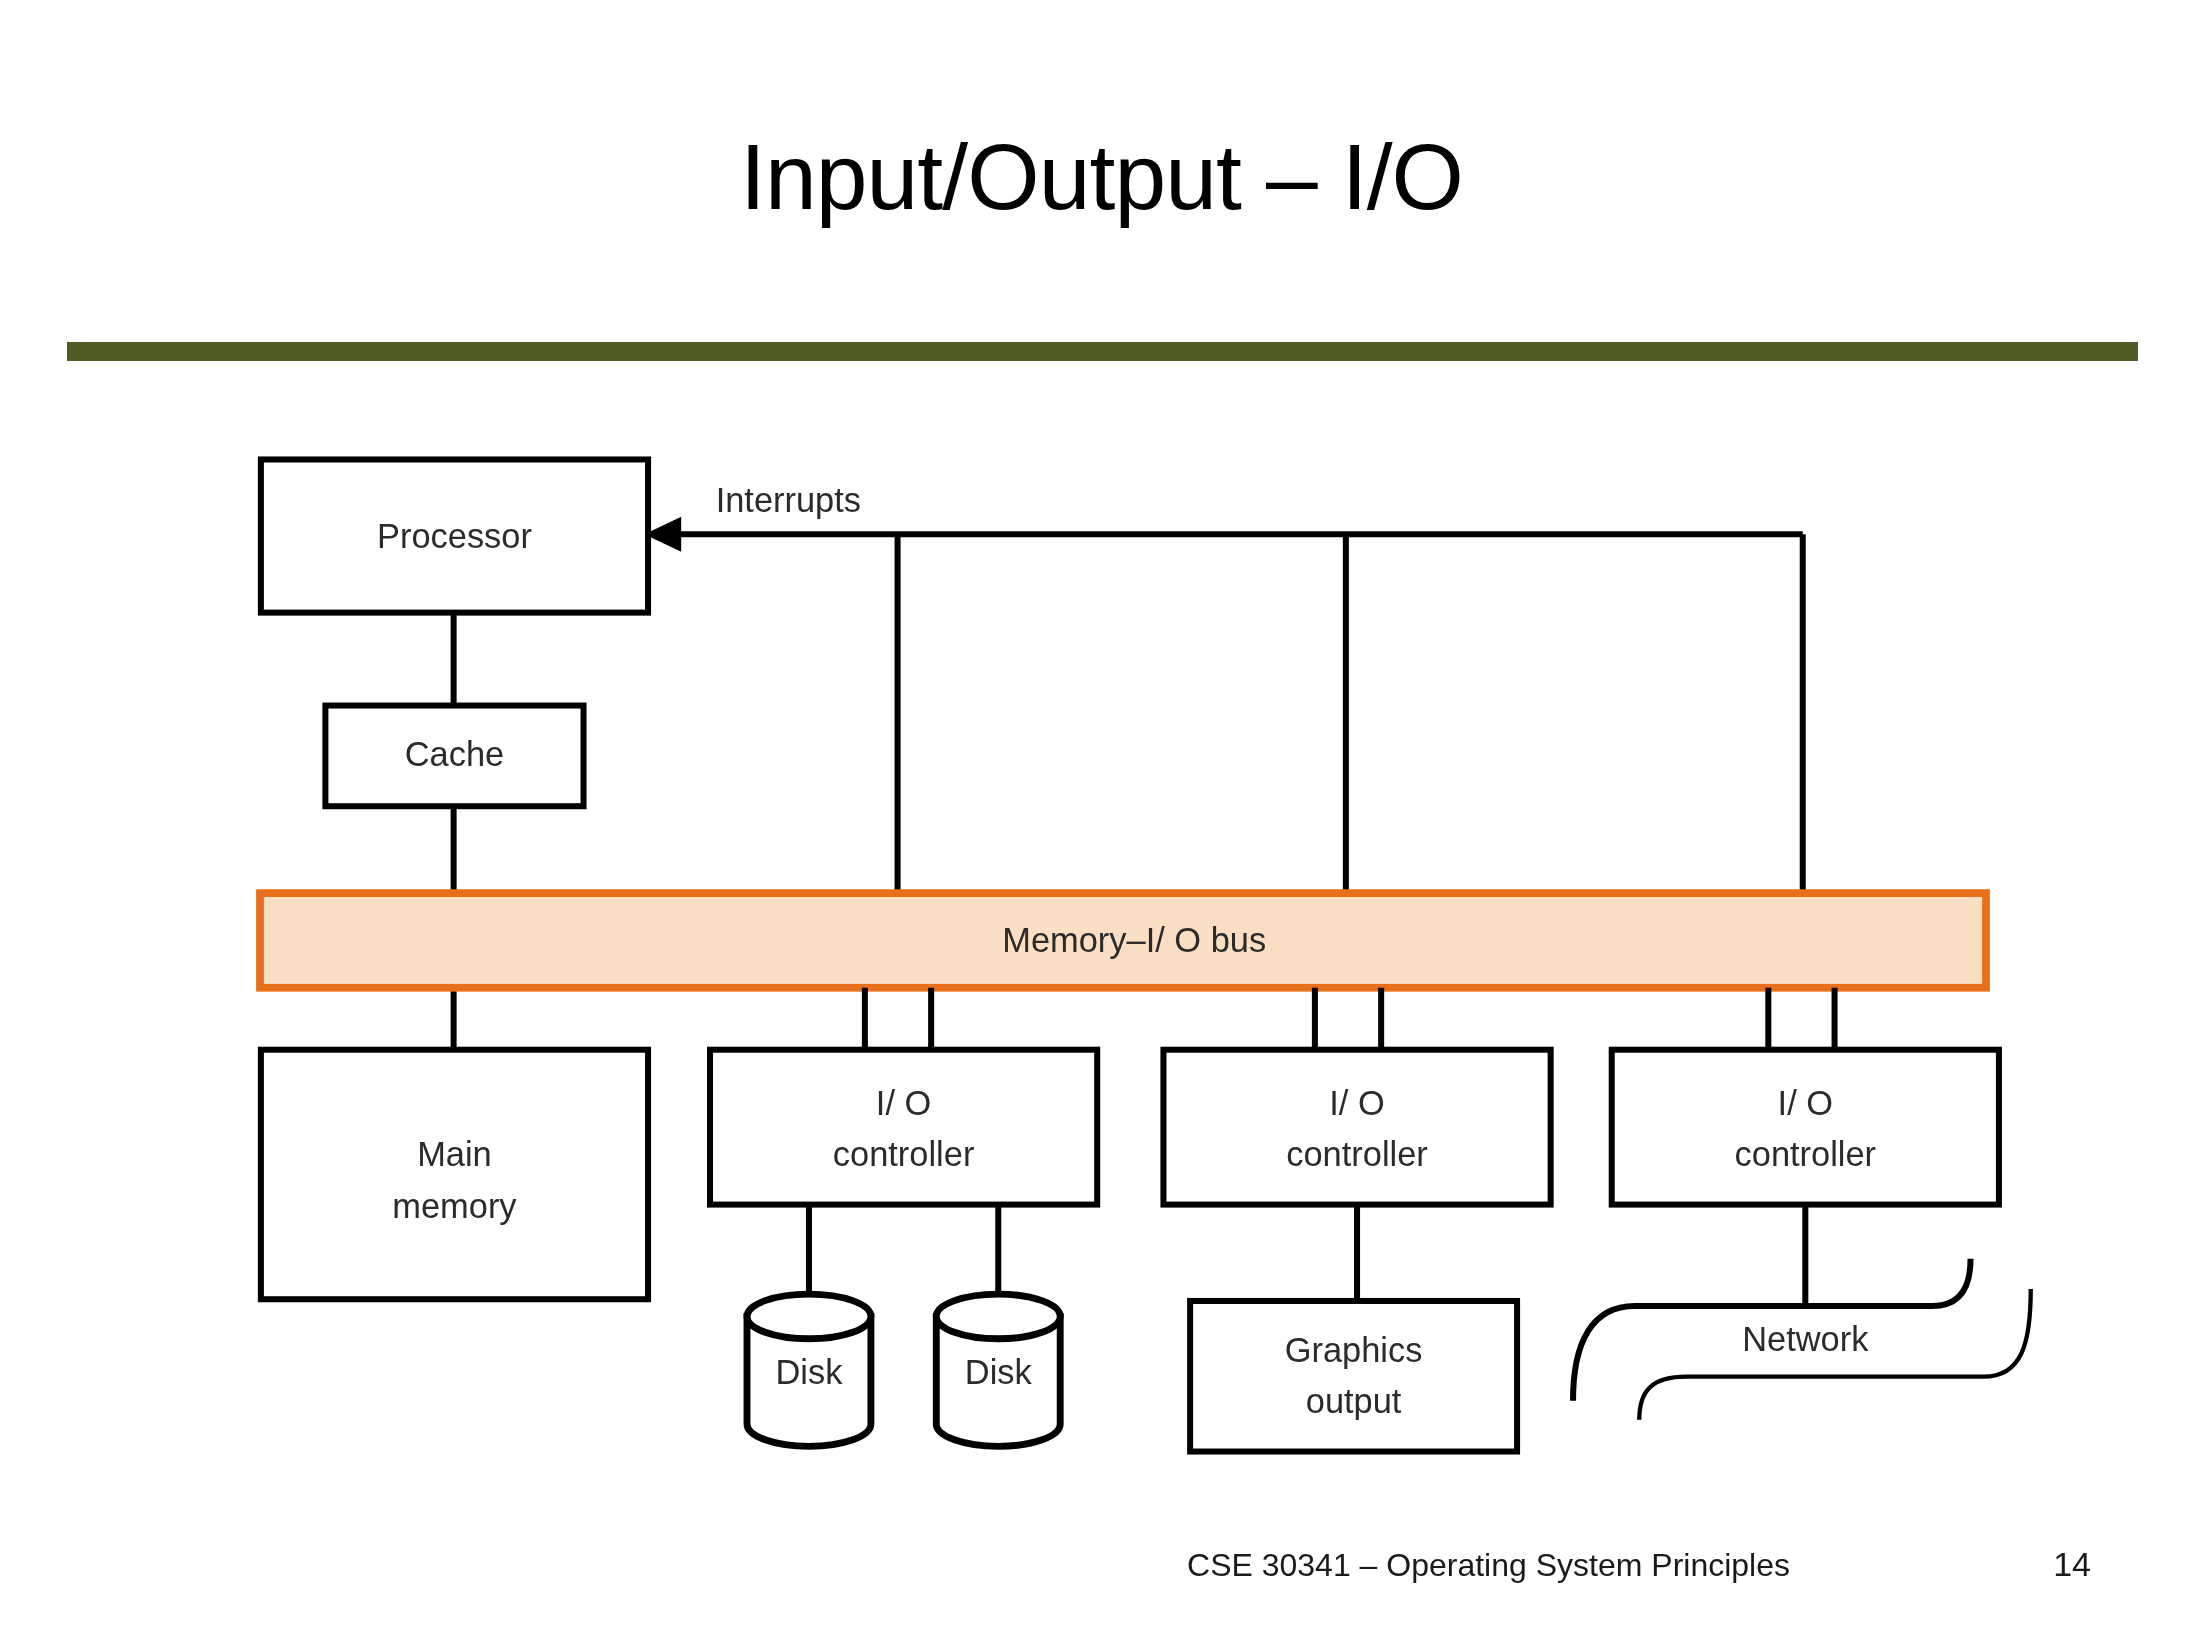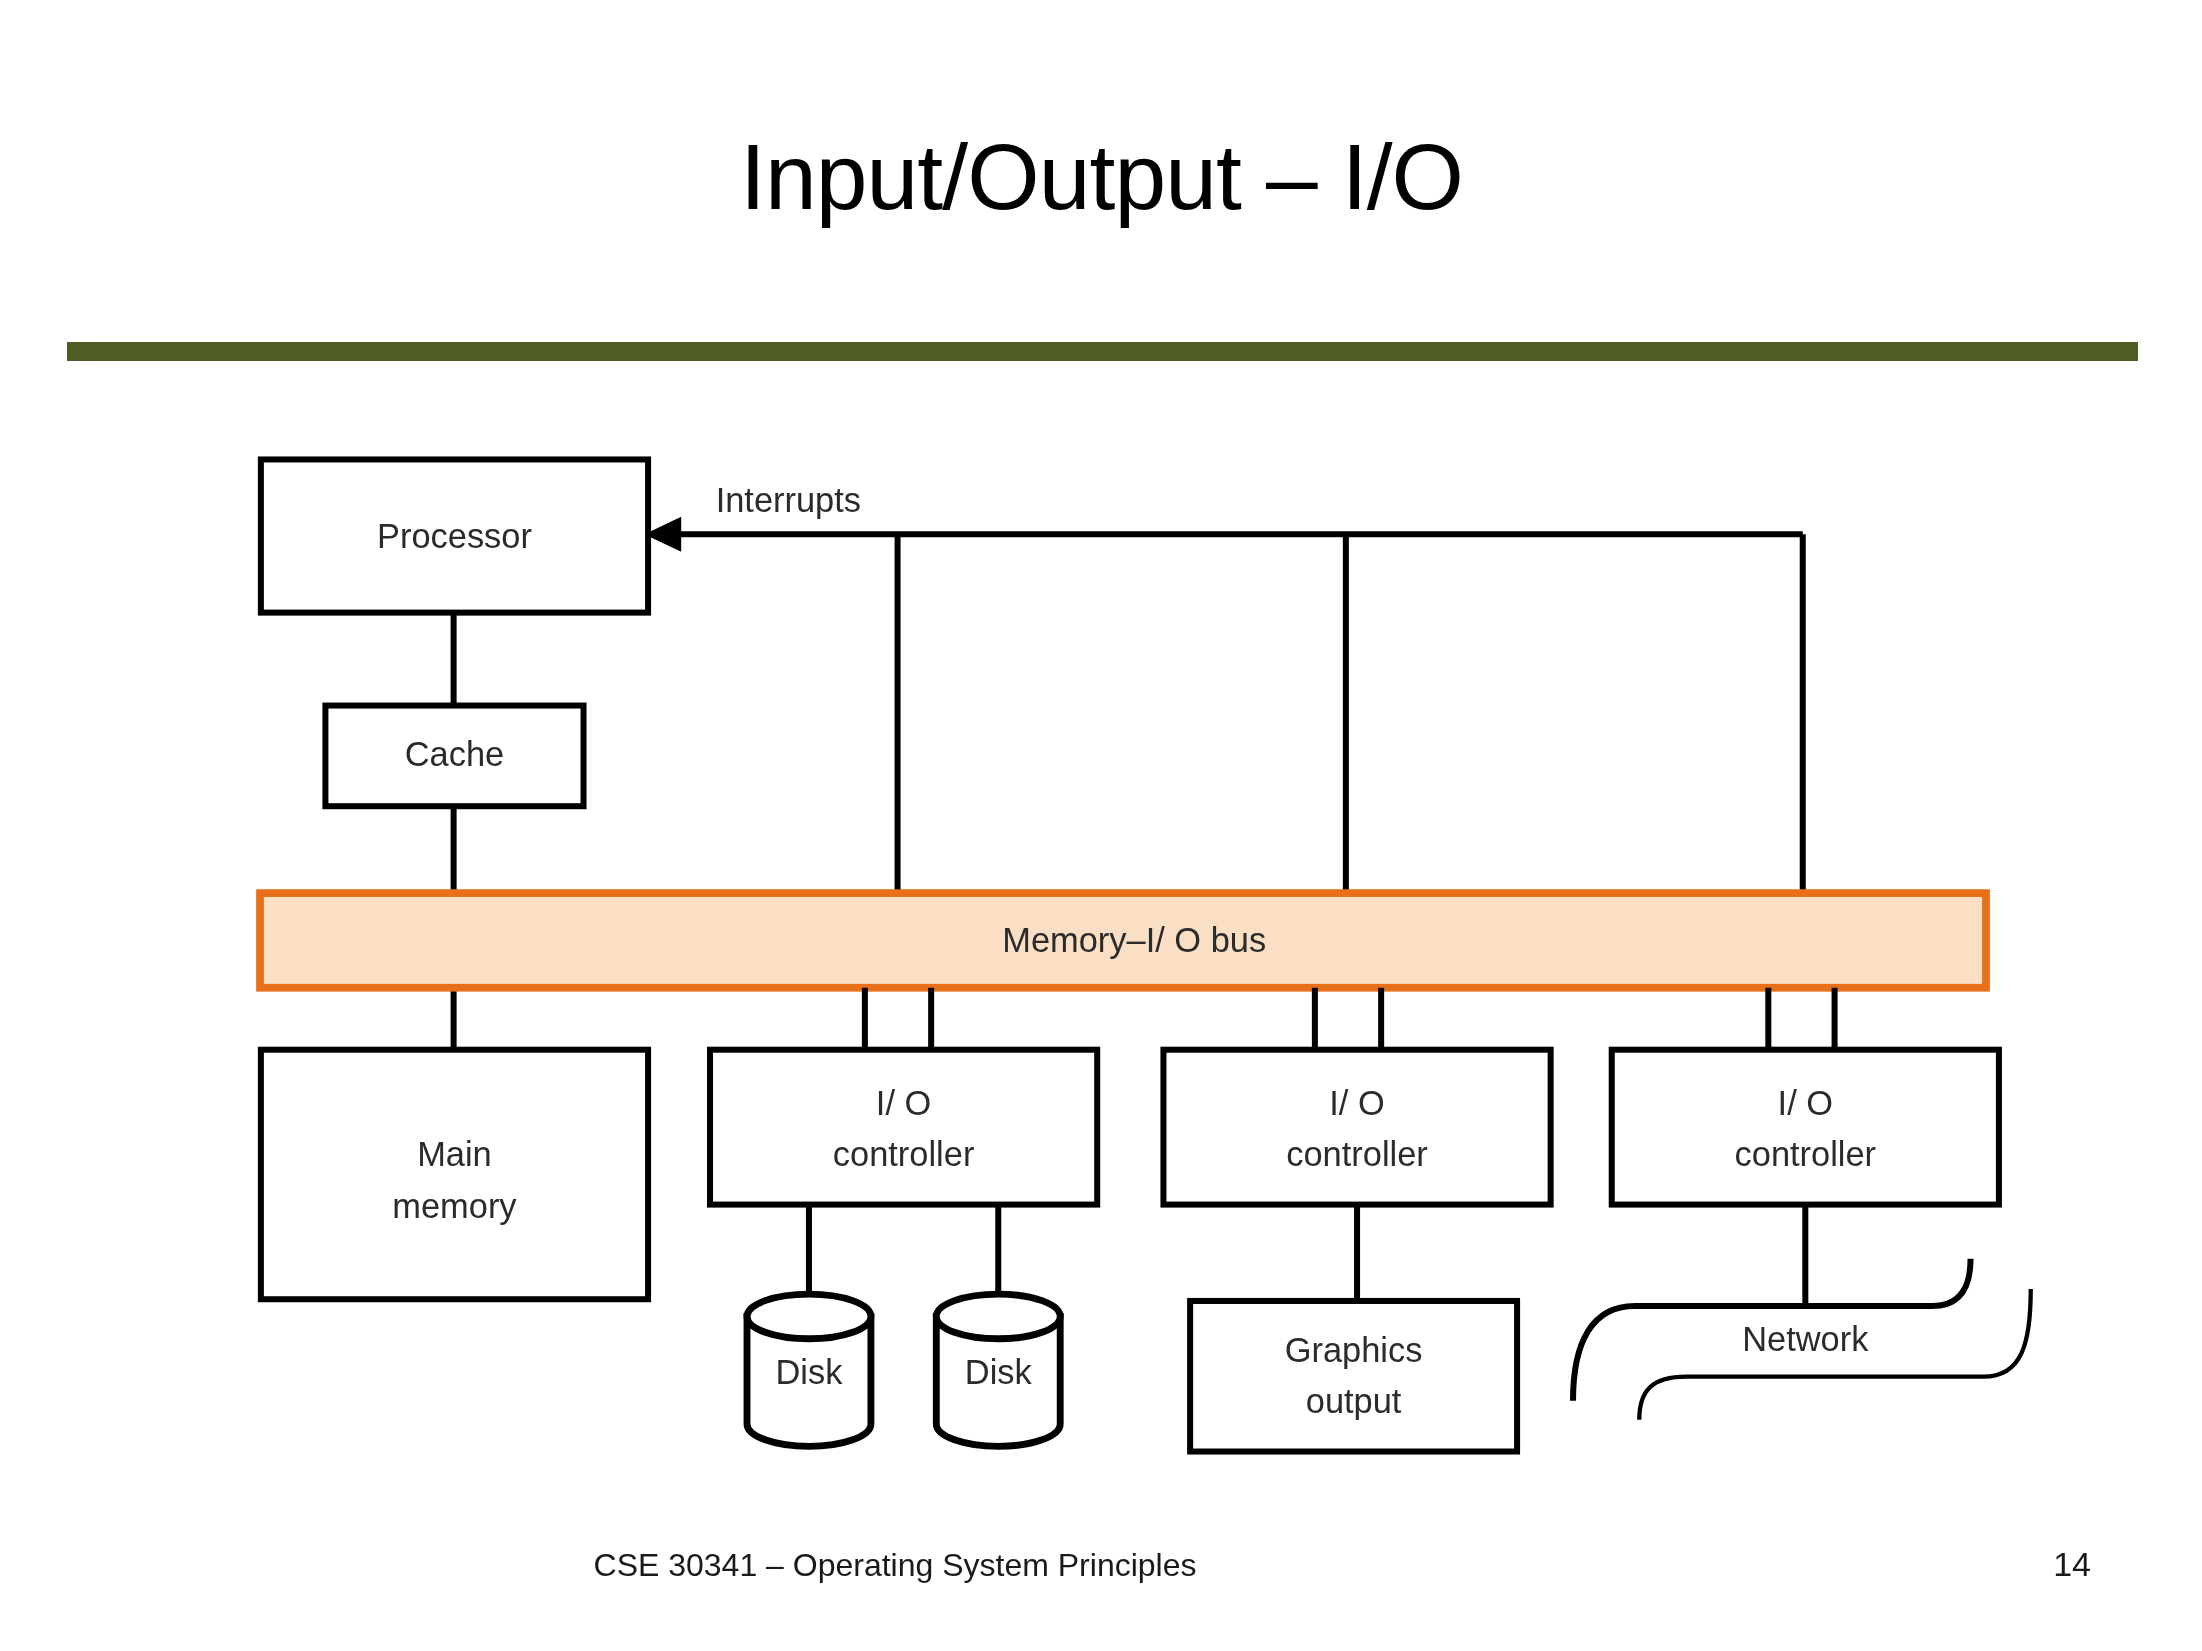--- a/index.html
+++ b/index.html
@@ -92,21 +92,21 @@
     text-anchor: middle;
     dominant-baseline: middle;
   }
 
   
   #footer-text {
     position: absolute;
     left: 0;
     top: 1547px;
     width: 1790px;
-    text-align: center;
+    text-align: right;
     font-size: 32px;
     color: #1a1a1a;
     white-space: nowrap;
   }
   #page-number {
     position: absolute;
     right: 112px;
     top: 1545px;
     font-size: 34px;
     color: #1a1a1a;

